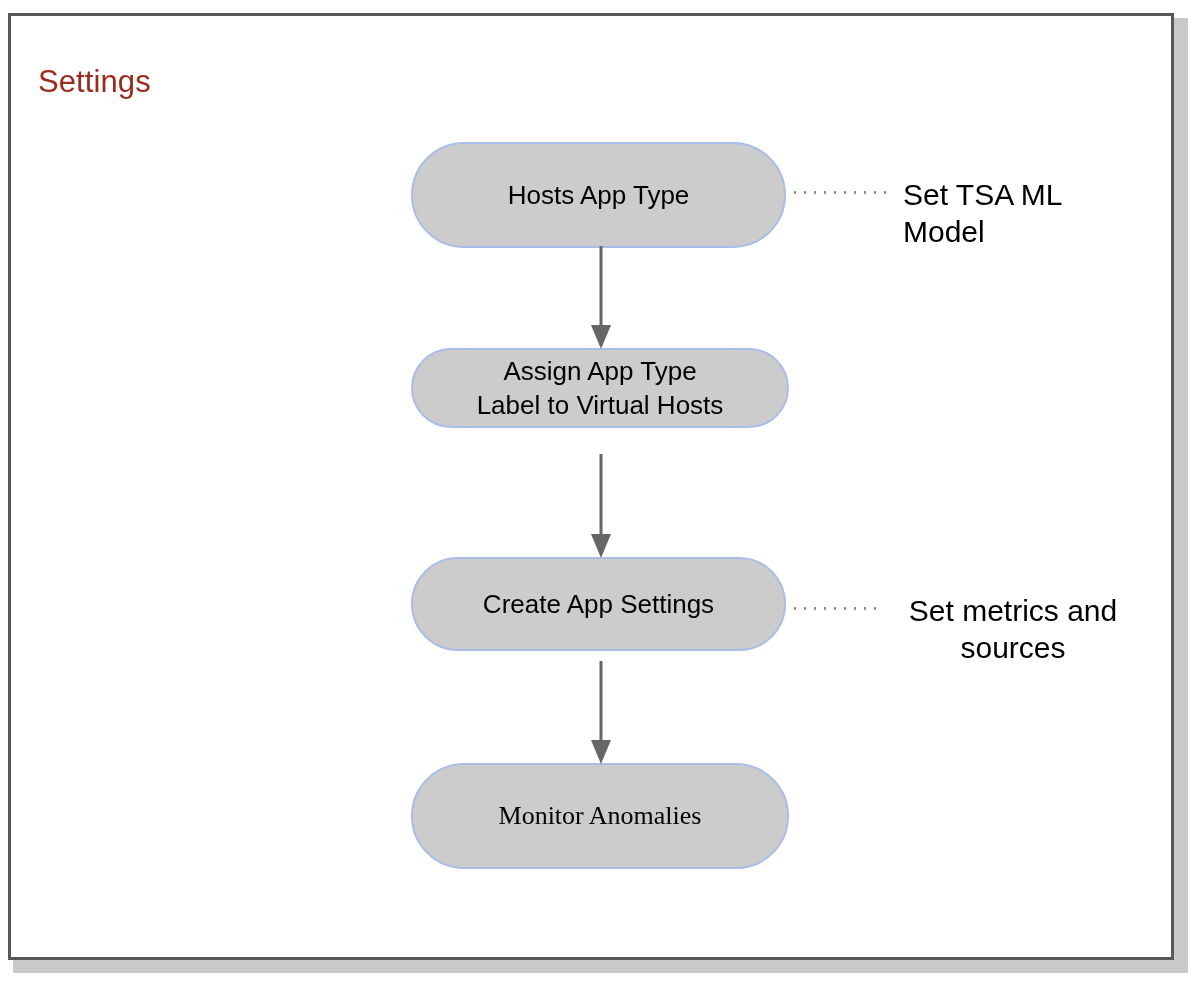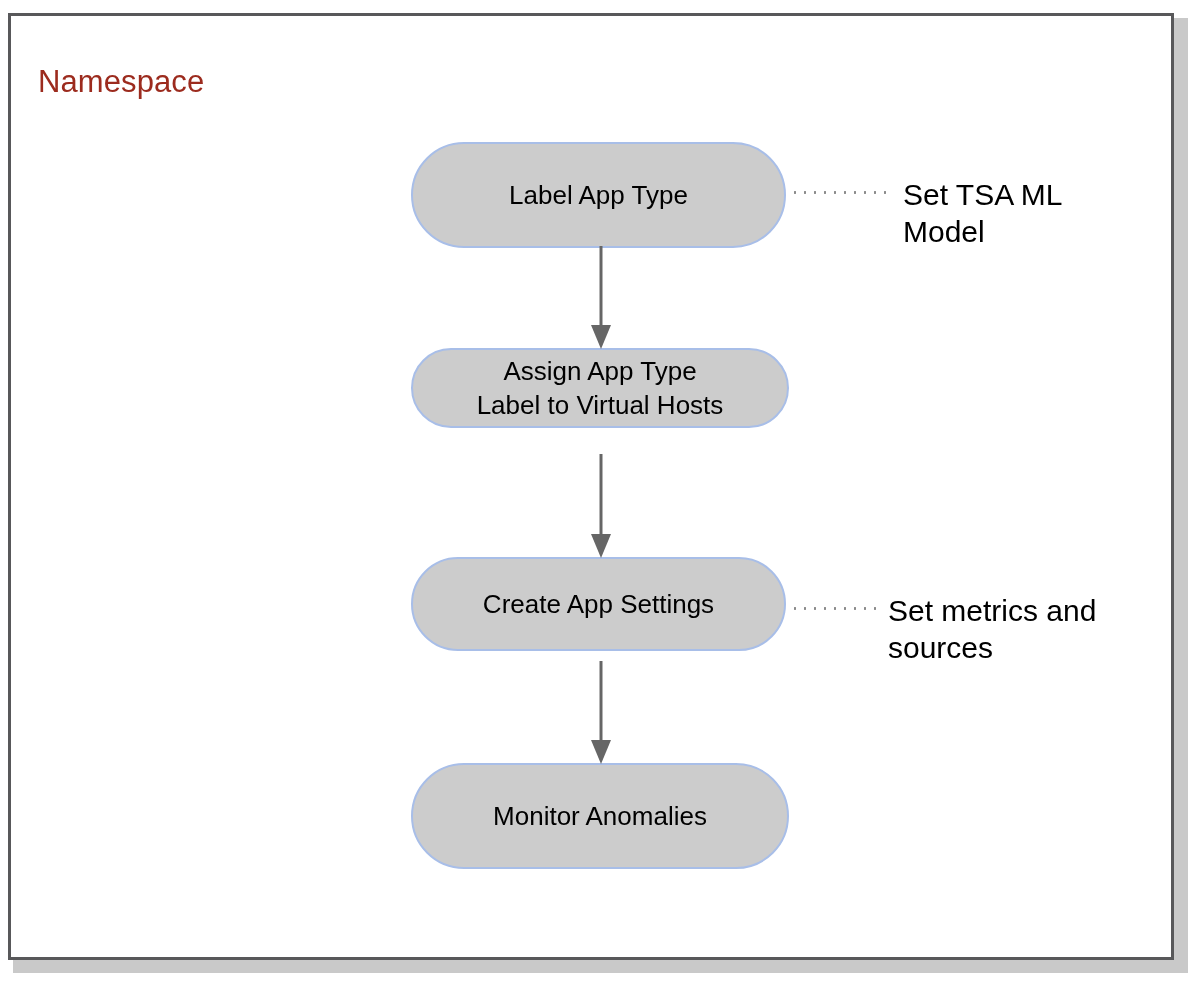--- a/index.html
+++ b/index.html
@@ -60,21 +60,21 @@
     text-align: center;
     color: #000000;
     font-size: 26px;
     line-height: 34px;
   }
   .node .node-label { display: block; padding: 0 18px; }
 
   #node-create-app-type      { left: 411px; top: 142px; width: 375px; height: 106px; }
   #node-assign-app-type      { left: 411px; top: 348px; width: 378px; height: 80px; }
   #node-create-app-settings  { left: 411px; top: 557px; width: 375px; height: 94px; }
-  #node-monitor-anomalies    { left: 411px; top: 763px; width: 378px; height: 106px; }
+  #node-monitor-anomalies    { left: 411px; top: 763px; width: 378px; height: 106px; font-family: Liberation Serif, serif; }
 
   
   .flow-arrow {
     position: absolute;
     left: 583px;
     width: 36px;
   }
   #arrow-1 { top: 246px;  height: 104px; }
   #arrow-2 { top: 454px;  height: 105px; }
   #arrow-3 { top: 661px;  height: 104px; }
@@ -93,32 +93,32 @@
 
   
   .annotation {
     position: absolute;
     color: #000000;
     font-size: 30px;
     line-height: 37px;
     white-space: pre-line;
   }
   #annotation-tsa-model   { left: 903px; top: 176px; width: 250px; }
-  #annotation-metrics     { left: 888px; top: 592px; width: 250px; }
+  #annotation-metrics     { left: 888px; top: 592px; width: 250px; text-align: center; }
 </style>
 </head>
 <body>
 
 <div id="frame-shadow"></div>
 <div id="frame"></div>
 
-<div id="page-title">Namespace</div>
+<div id="page-title">Settings</div>
 
 <div class="node" id="node-create-app-type">
-  <span class="node-label">Label App Type</span>
+  <span class="node-label">Hosts App Type</span>
 </div>
 
 <div class="node" id="node-assign-app-type">
   <span class="node-label" style="white-space: pre-line;">Assign App Type
 Label to Virtual Hosts</span>
 </div>
 
 <div class="node" id="node-create-app-settings">
   <span class="node-label">Create App Settings</span>
 </div>

